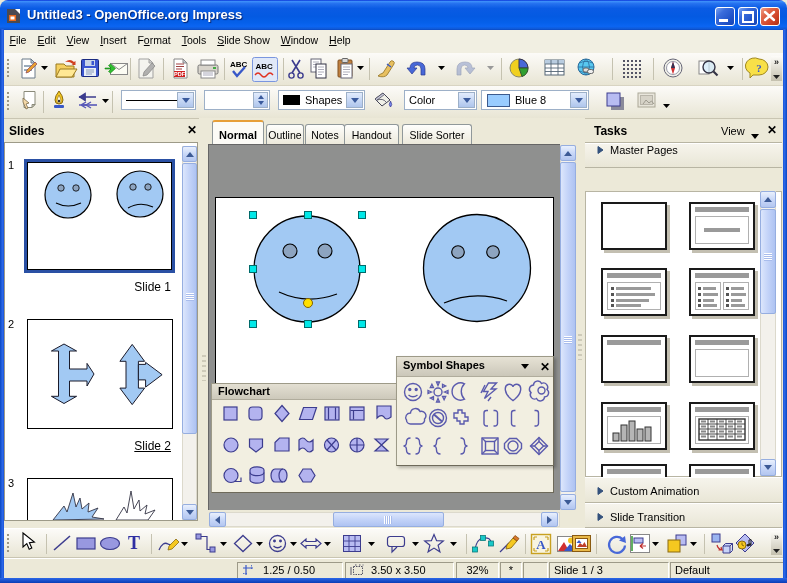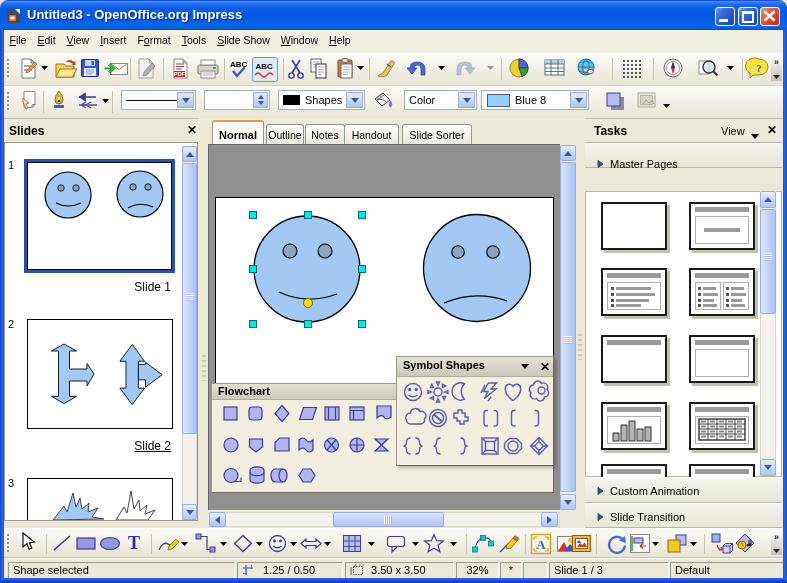--- a/index.html
+++ b/index.html
@@ -505,21 +505,21 @@
 
   <div class="abs" style="left:576px;top:118px;width:9px;height:410px;background:#ece9d8;"></div>
   <div class="abs" style="left:578px;top:334px;width:4px;height:26px;background:repeating-linear-gradient(180deg,#9a96845e 0 2px,transparent 2px 5px);"></div>
 
   <div class="abs" style="left:585px;top:118px;width:197px;height:25px;border-bottom:1px solid #b8b5a3;box-sizing:border-box;">
     <div class="abs phead" style="left:9px;top:6px;">Tasks</div>
     <div class="abs" style="left:136px;top:7px;">View</div>
     <div class="abs" style="left:166px;top:11px;"><span class="tri-d" style="border-top-color:#000;"></span></div>
     <div class="abs xclose" style="left:182px;top:5px;">✕</div>
   </div>
-  <div class="trow" style="top:143px;height:25px;padding:14px 0 0 11px;"><svg width="9" height="10" style="vertical-align:-1px;margin-right:5px;">
+  <div class="trow" style="top:143px;height:25px;padding:0 0 0 11px;"><svg width="9" height="10" style="vertical-align:-1px;margin-right:5px;">
         <path d="M2 1.5 L7 5 L2 8.5 Z" fill="#33517c" stroke="#33517c" stroke-width="1"></path>
       </svg>Master Pages</div>
   <div class="abs" style="left:585px;top:191px;width:197px;height:286px;background:#fff;border:1px solid #b8b5a3;box-sizing:border-box;"></div>
 
   <div class="lay" style="left:601px;top:202px;"></div>
 
   <div class="lay" style="left:689px;top:202px;">
     <div class="lt"></div>
     <div class="lbox" style="left:4px;top:12px;width:52px;height:26px;">
       <div class="lbar" style="left:8px;top:11px;width:36px;height:4px;"></div>
@@ -885,21 +885,20 @@
     </g>
     <defs>
         <linearGradient id="ovg2" x1="0" y1="0" x2="0" y2="1">
           <stop offset="0" stop-color="#fdfcf8"></stop>
           <stop offset="1" stop-color="#c4c0ae"></stop>
         </linearGradient>
       </defs>
   </svg>
 
   <div class="abs" style="left:4px;top:558px;width:779px;height:20px;background:#ece9d8;border-top:1px solid #fff;"></div>
-  <div class="scell" style="left:8px;width:217px;">Shape selected</div>
   <div class="scell" style="left:237px;width:96px;">
     <svg width="14" height="12" viewBox="0 0 14 12" style="vertical-align:-2px;">
         <path d="M4 1 v10 M1 4 h10" stroke="#3858c8" stroke-width="1.2"></path>
         <path d="M1 9.5 h4 M9.5 1 v4" stroke="#3858c8" stroke-width="0.8" stroke-dasharray="1.5 1"></path>
       </svg>
     <span style="margin-left:4px;">1.25 / 0.50</span>
   </div>
   <div class="scell" style="left:345px;width:99px;">
     <svg width="14" height="12" viewBox="0 0 14 12" style="vertical-align:-2px;">
         <rect x="3.5" y="2.5" width="9" height="8" fill="none" stroke="#556" stroke-dasharray="1.5 1"></rect>

